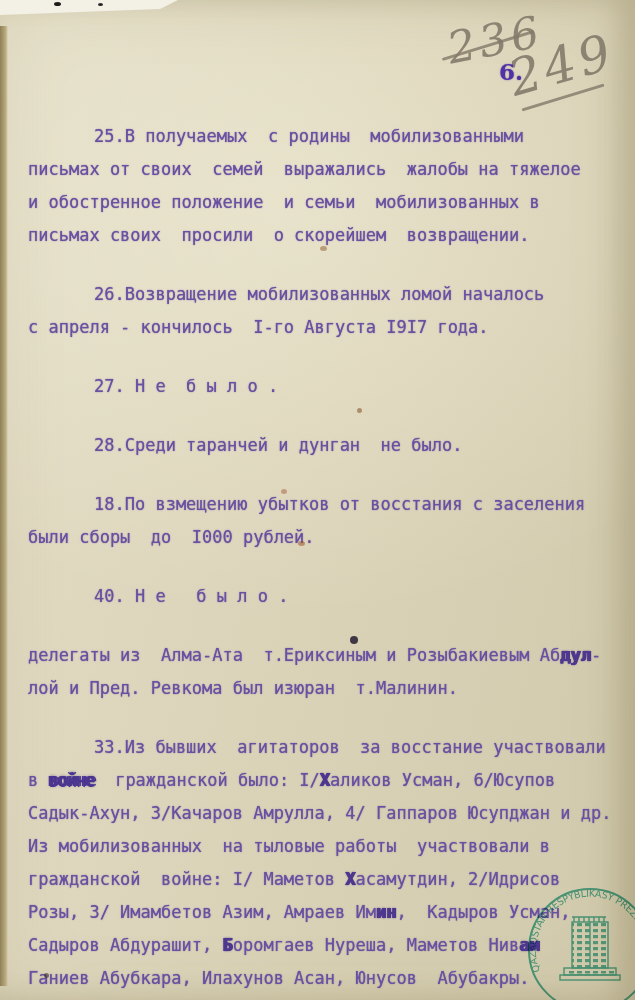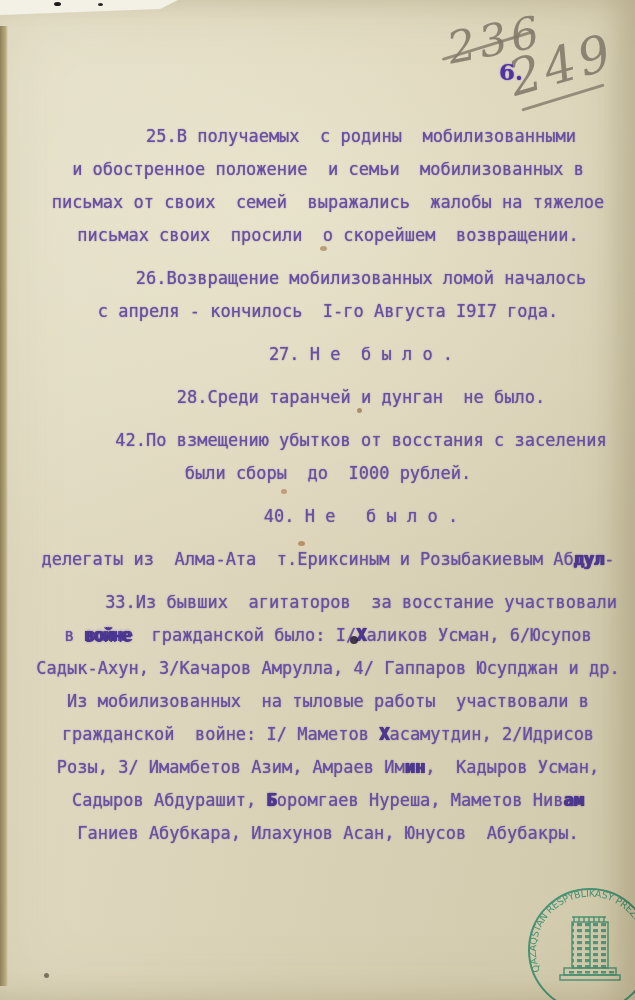--- a/index.html
+++ b/index.html
@@ -14,23 +14,23 @@
   
   .edge-left{position:absolute;left:0;top:26px;width:8px;height:960px;
     background:linear-gradient(90deg,#8f8157,#b9aa80 70%,rgba(185,170,128,0));
     data:'';}
   .corner-sliver{position:absolute;left:0;top:0;width:178px;height:15px;background:#f3f0e5;
     clip-path:polygon(0 0,178px 0,160px 9px,0 15px);}
   .speck{position:absolute;border-radius:50%;}
   
   .typed{position:absolute;left:28px;top:120px;width:600px;color:#6a50a2;
     font-size:17px;line-height:33px;text-shadow:0 0 1.2px rgba(92,66,152,.85);}
-  .paragraph{margin-top:10px;}
+  .paragraph{margin-top:26px;}
   .paragraph:first-child{margin-top:0;}
-  .line{white-space:pre;height:33px;text-align:center;}
+  .line{white-space:pre;height:33px;}
   .line.first{padding-left:66px;}
   .seg.over{font-weight:bold;color:#4d388e;
     text-shadow:1px 0 0 #4d388e,-0.5px 0 0 #4d388e,0 0 2px rgba(77,56,142,.9);}
   .seg.blot{font-weight:normal;color:#4a3590;letter-spacing:-1px;
     text-shadow:1.5px 0 0 #4a3590,-1.5px 0 0 #4a3590,0 1px 0 #4a3590,0 0 3px rgba(74,53,144,.95);}
   
   .pencil{position:absolute;font-family:"DejaVu Serif","Liberation Serif",serif;
     font-style:italic;color:#837869;letter-spacing:4px;opacity:.88;}
   .pencil-236{left:447px;top:14px;font-size:44px;transform:rotate(-11deg);}
   .pencil-249{left:508px;top:36px;font-size:50px;transform:rotate(-16deg);}
@@ -57,43 +57,44 @@
 
   <span class="pencil pencil-236">236</span>
   <span class="pencil pencil-249">249</span>
   <div class="pencil-line strike-236"></div>
   <div class="pencil-line tail-249"></div>
   <span class="ink-number">6.</span>
 
   <div class="typed">
       <div class="paragraph">
         <div class="line first"><span class="seg">25.В получаемых  с родины  мобилизованными</span></div>
+        <div class="line"><span class="seg">письмах от своих  семей  выражались  жалобы на тяжелое</span></div>
         <div class="line"><span class="seg">и обостренное положение  и семьи  мобилизованных в</span></div>
-        <div class="line"><span class="seg">письмах от своих  семей  выражались  жалобы на тяжелое</span></div>
         <div class="line"><span class="seg">письмах своих  просили  о скорейшем  возвращении.</span></div>
       </div>
       <div class="paragraph">
         <div class="line first"><span class="seg">26.Возвращение мобилизованных ломой началось</span></div>
         <div class="line"><span class="seg">с апреля - кончилось  I-го Августа I9I7 года.</span></div>
       </div>
       <div class="paragraph">
         <div class="line first"><span class="seg">27. Н е  б ы л о .</span></div>
       </div>
       <div class="paragraph">
         <div class="line first"><span class="seg">28.Среди таранчей и дунган  не было.</span></div>
       </div>
       <div class="paragraph">
-        <div class="line first"><span class="seg">42.По взмещению убытков от восстания с заселения</span></div>
+        <div class="line first"><span class="seg">18.По взмещению убытков от восстания с заселения</span></div>
         <div class="line"><span class="seg">были сборы  до  I000 рублей.</span></div>
       </div>
       <div class="paragraph">
         <div class="line first"><span class="seg">40. Н е   б ы л о .</span></div>
       </div>
       <div class="paragraph">
         <div class="line"><span class="seg">делегаты из  Алма-Ата  т.Ериксиным и Розыбакиевым Аб</span><span class="seg over">дул</span><span class="seg">-</span></div>
+        <div class="line"><span class="seg">лой и Пред. Ревкома был изюран  т.Малинин.</span></div>
       </div>
       <div class="paragraph">
         <div class="line first"><span class="seg">33.Из бывших  агитаторов  за восстание участвовали</span></div>
         <div class="line"><span class="seg">в </span><span class="seg blot">войне</span><span class="seg">  гражданской было: I/</span><span class="seg over">Х</span><span class="seg">аликов Усман, 6/Юсупов</span></div>
         <div class="line"><span class="seg">Садык-Ахун, 3/Качаров Амрулла, 4/ Гаппаров Юсупджан и др.</span></div>
         <div class="line"><span class="seg">Из мобилизованных  на тыловые работы  участвовали в</span></div>
         <div class="line"><span class="seg">гражданской  войне: I/ Маметов </span><span class="seg over">Х</span><span class="seg">асамутдин, 2/Идрисов</span></div>
         <div class="line"><span class="seg">Розы, 3/ Имамбетов Азим, Амраев Им</span><span class="seg over">ин</span><span class="seg">,  Кадыров Усман,</span></div>
         <div class="line"><span class="seg">Садыров Абдурашит, </span><span class="seg over">Б</span><span class="seg">оромгаев Нуреша, Маметов Нив</span><span class="seg over">ам</span></div>
         <div class="line"><span class="seg">Ганиев Абубкара, Илахунов Асан, Юнусов  Абубакры.</span></div>

